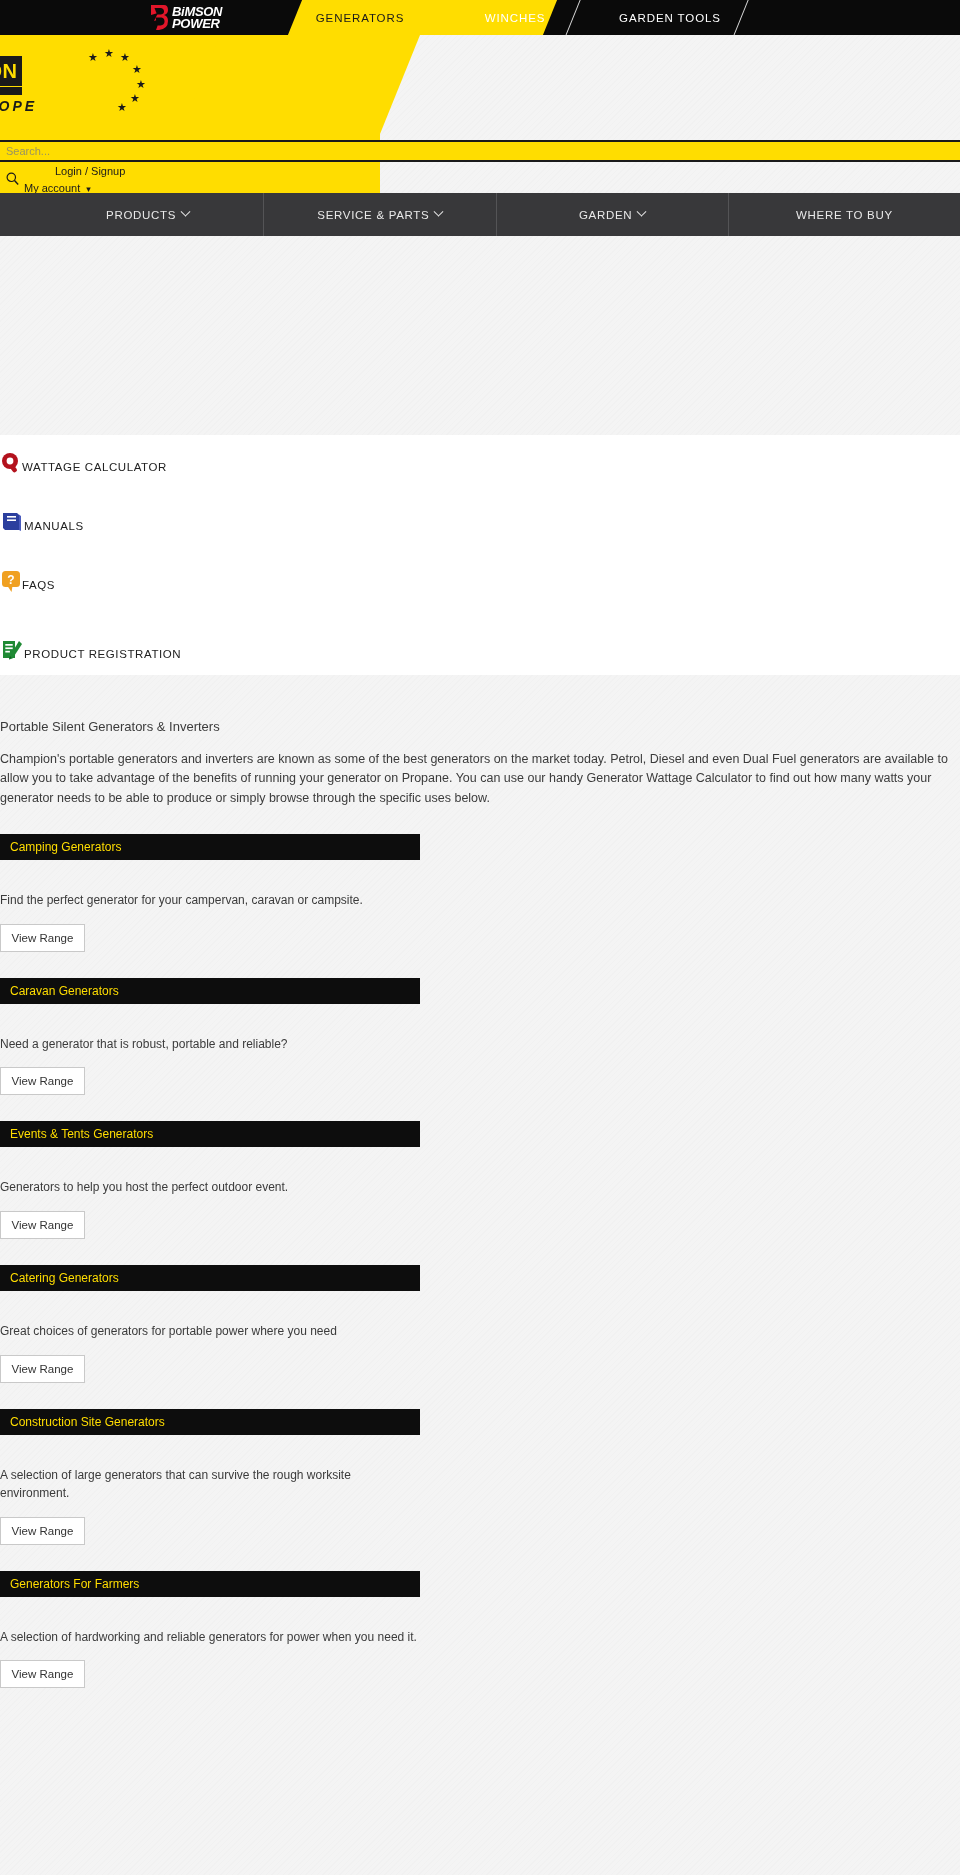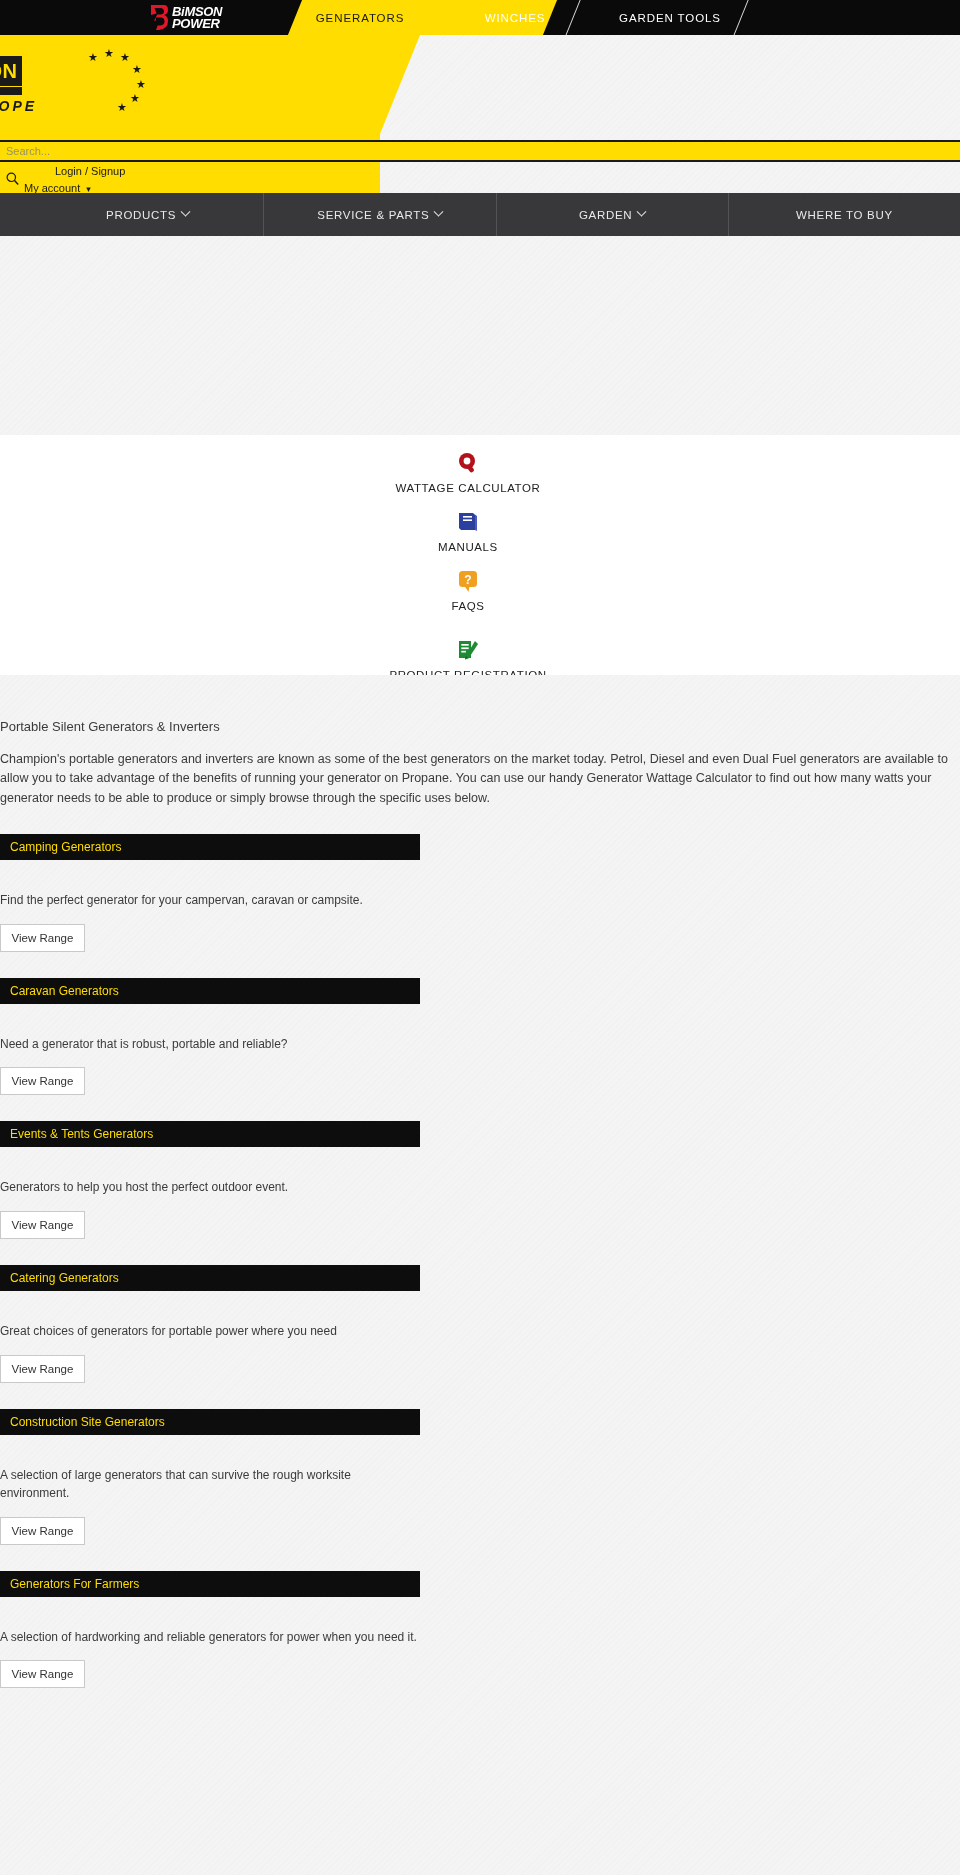--- a/index.html
+++ b/index.html
@@ -191,21 +191,21 @@
 
   
   .quicklinks {
     position: absolute; top: 435px; left: 0;
     width: 960px; height: 240px;
     background: #ffffff;
   }
   .ql-item {
     position: absolute;
     left: 0; width: 936px;
-    display: flex; flex-direction: column; align-items: center;
+    display: flex; flex-direction: row; align-items: center;
     cursor: pointer;
   }
   .ql-icon { height: 24px; margin-bottom: 7px; display:flex; align-items:center; justify-content:center;}
   .ql-label {
     font-size: 11.5px; color: #222; letter-spacing: 0.6px;
   }
 
   
   .content {
     position: absolute; top: 675px; left: 0;

